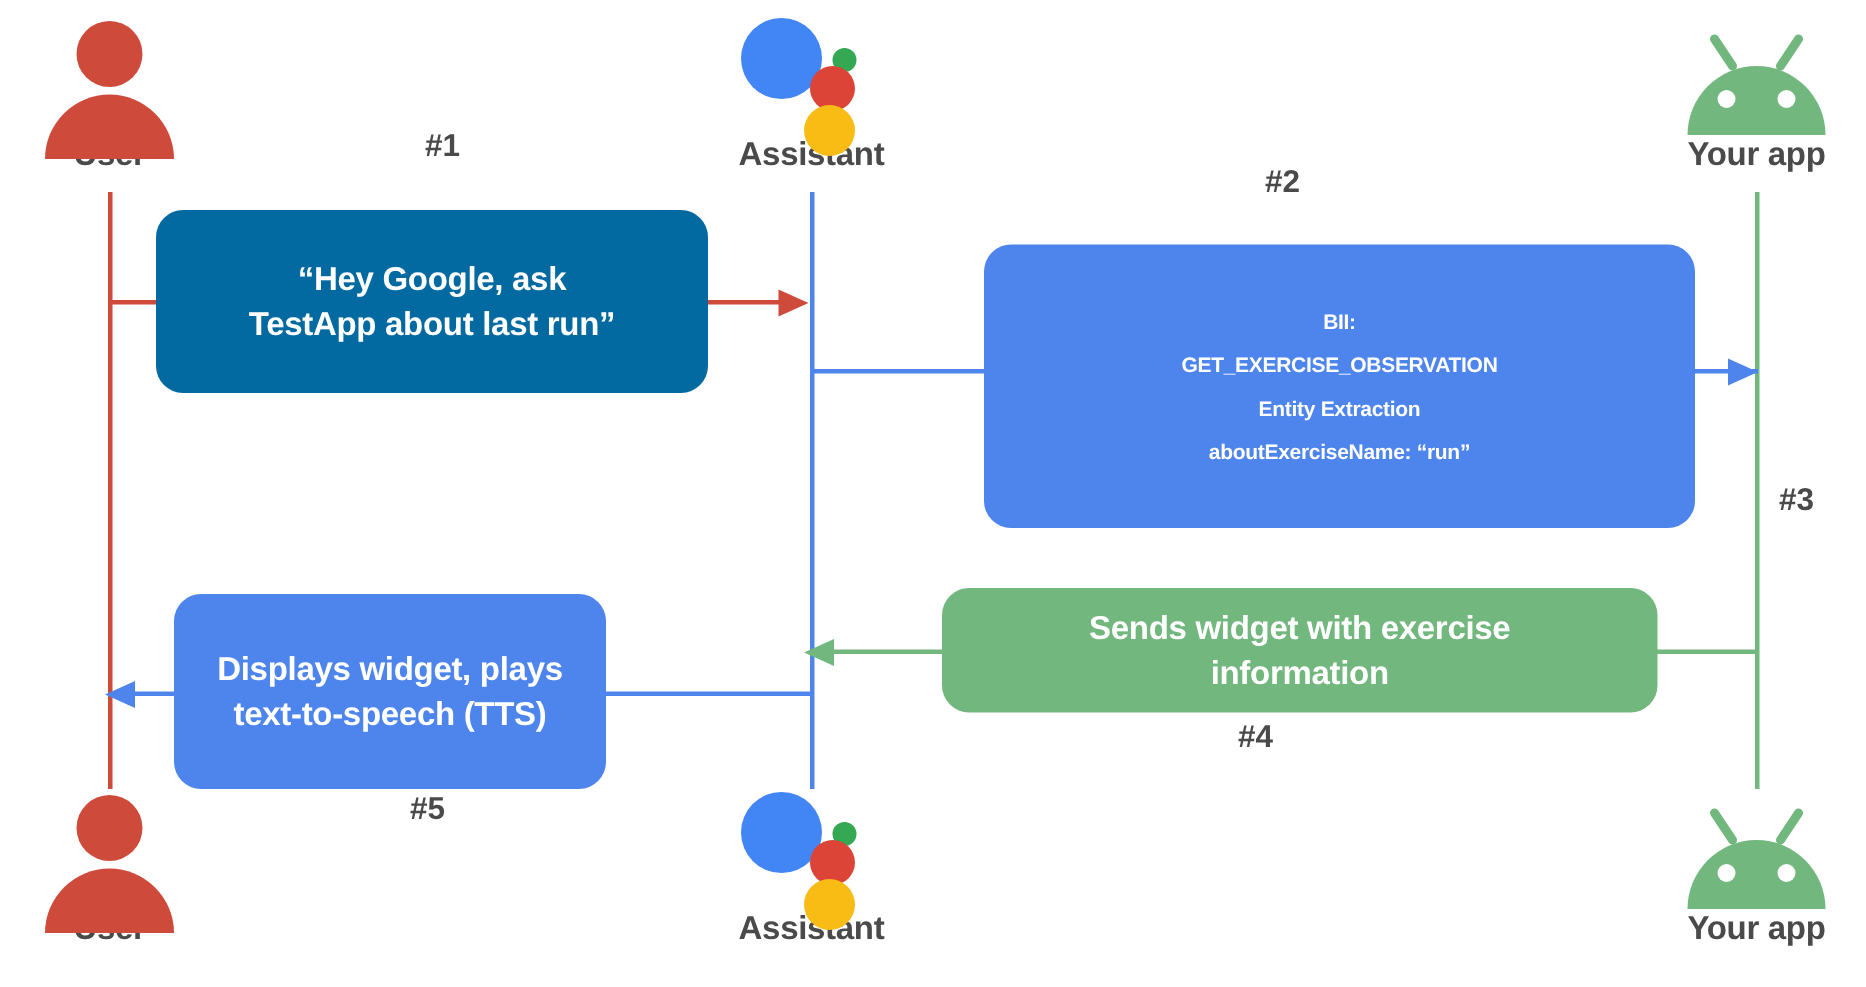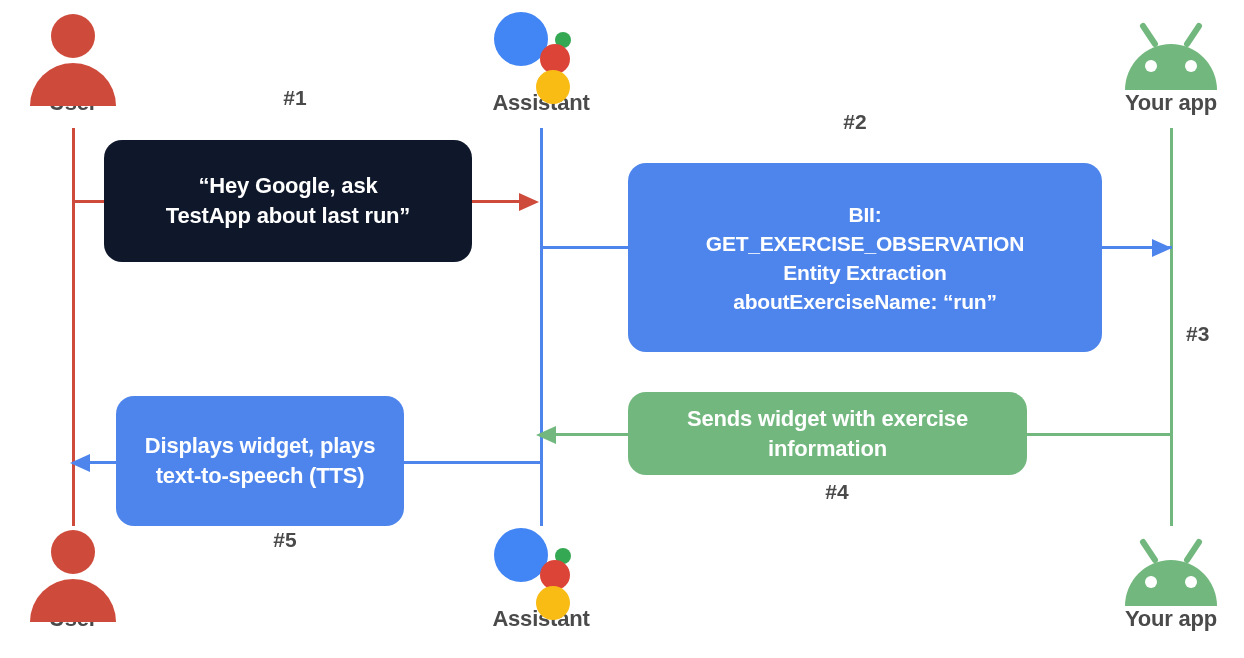--- a/index.html
+++ b/index.html
@@ -125,25 +125,25 @@
     font-weight: bold;
     line-height: 30px;
     text-align: center;
     display: flex;
     align-items: center;
     justify-content: center;
     padding: 6px 12px;
     letter-spacing: -0.2px;
   }
   .msgbox span { display: block; white-space: pre-line; }
-  .box-red   { background: #0f172a; }
+  .box-red   { background: #0369a1; }
   .box-blue  { background: #4E85EC; }
   .box-green { background: #72B87E; }
 
-  .box-blue-2 { font-size: 21px; line-height: 29px; }
+  .box-blue-2 { font-size: 14px; line-height: 29px; margin-left: 28px; }
 
   
   .hline {
     position: absolute;
     height: 3px;
   }
   .arrowhead {
     position: absolute;
     width: 0;
     height: 0;
@@ -221,21 +221,21 @@
 GET_EXERCISE_OBSERVATION
 Entity Extraction
 aboutExerciseName: “run”</span>
   </div>
 
   <div class="step" style="left:1186px; top:322px; width:60px; text-align:left;">#3</div>
 
   <div class="hline" style="left:556px; top:433px; width:616px; background:#72B87E;"></div>
   <div class="arrowhead" style="left:536px; top:425.5px; border-right:20px solid #72B87E;"></div>
 
-  <div class="msgbox box-green" style="left:628px; top:392px; width:399px; height:83px;">
+  <div class="msgbox box-green" style="left:628px; top:392px; width:477px; height:83px;">
     <span>Sends widget with exercise
 information</span>
   </div>
 
   <div class="step" style="left:792px; top:480px; width:90px;">#4</div>
 
   <div class="hline" style="left:90px; top:461px; width:452px; background:#4E85EC;"></div>
   <div class="arrowhead" style="left:70px; top:453.5px; border-right:20px solid #4E85EC;"></div>
 
   <div class="msgbox box-blue" style="left:116px; top:396px; width:288px; height:130px;">

